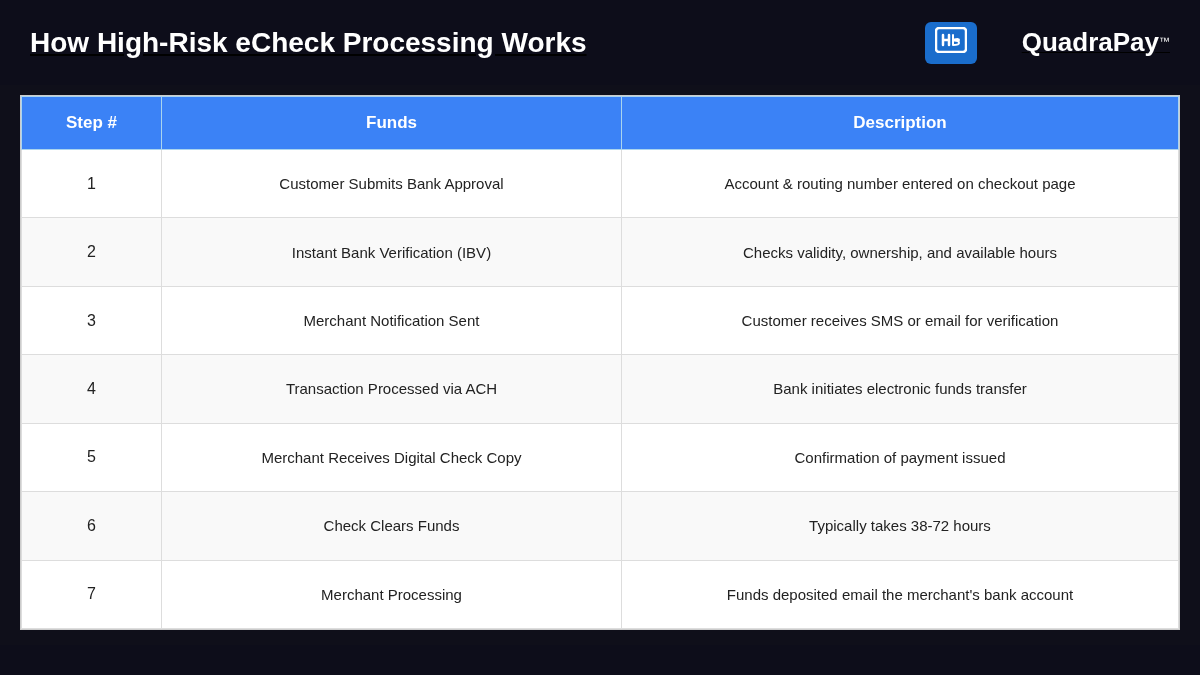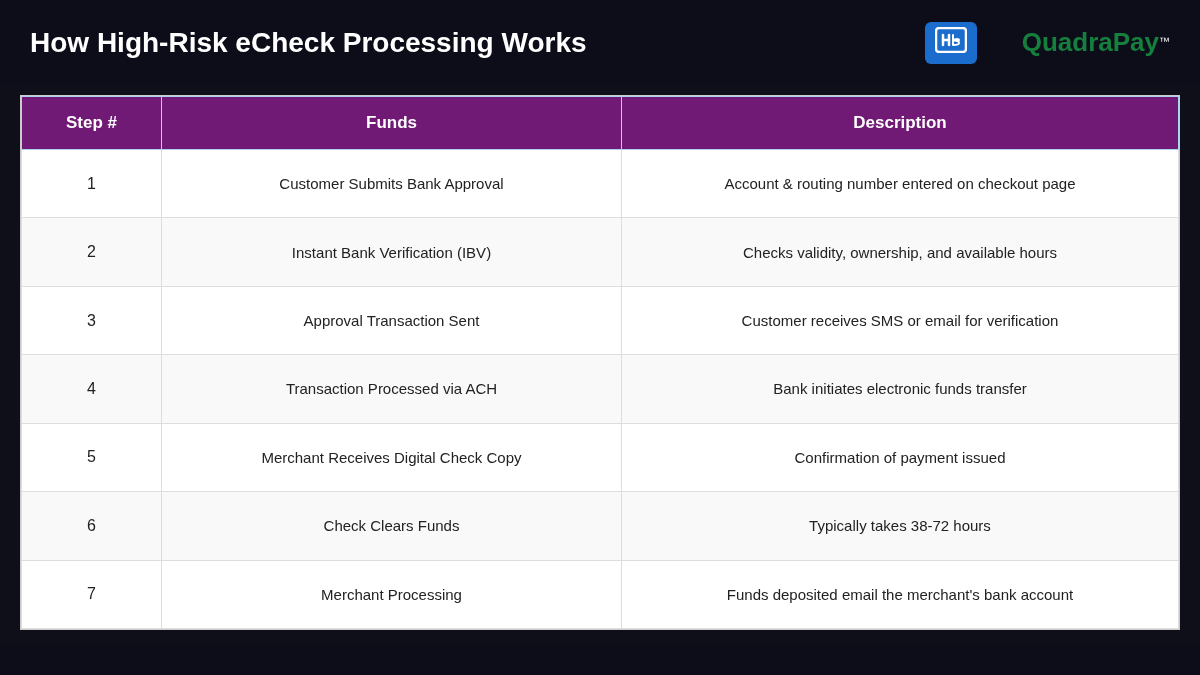--- a/index.html
+++ b/index.html
@@ -24,20 +24,21 @@
       flex-direction: column;
     }
 
     .header {
       background-color: #0d0d1a;
       padding: 18px 30px;
       display: flex;
       align-items: center;
       justify-content: space-between;
       min-height: 85px;
+      text-decoration: underline;
     }
 
     .header-title {
       color: #ffffff;
       font-size: 28px;
       font-weight: bold;
     }
 
     .logo-area {
       display: flex;
@@ -55,21 +56,21 @@
       justify-content: center;
     }
 
     .logo-symbol {
       color: white;
       font-size: 22px;
       font-weight: bold;
     }
 
     .logo-text {
-      color: #15803d;
+      color: #ffffff;
       font-size: 26px;
       font-weight: bold;
       margin-left: 35px;
     }
 
     .logo-tm {
       color: #ffffff;
       font-size: 11px;
       vertical-align: super;
     }
@@ -81,21 +82,21 @@
       overflow: hidden;
     }
 
     table {
       width: 100%;
       border-collapse: collapse;
       height: 100%;
     }
 
     thead tr {
-      background-color: #701a75;
+      background-color: #3b82f6;
       padding-left: 33px;
     }
 
     thead th {
       color: #ffffff;
       font-weight: bold;
       font-size: 17px;
       padding: 16px 10px;
       text-align: center;
       border: 1px solid #aad4ee;
@@ -180,21 +181,21 @@
             <td>Customer Submits Bank Approval</td>
             <td>Account &amp; routing number entered on checkout page</td>
           </tr>
           <tr>
             <td>2</td>
             <td>Instant Bank Verification (IBV)</td>
             <td>Checks validity, ownership, and available hours</td>
           </tr>
           <tr>
             <td>3</td>
-            <td>Approval Transaction Sent</td>
+            <td>Merchant Notification Sent</td>
             <td>Customer receives SMS or email for verification</td>
           </tr>
           <tr>
             <td>4</td>
             <td>Transaction Processed via ACH</td>
             <td>Bank initiates electronic funds transfer</td>
           </tr>
           <tr>
             <td>5</td>
             <td>Merchant Receives Digital Check Copy</td>

